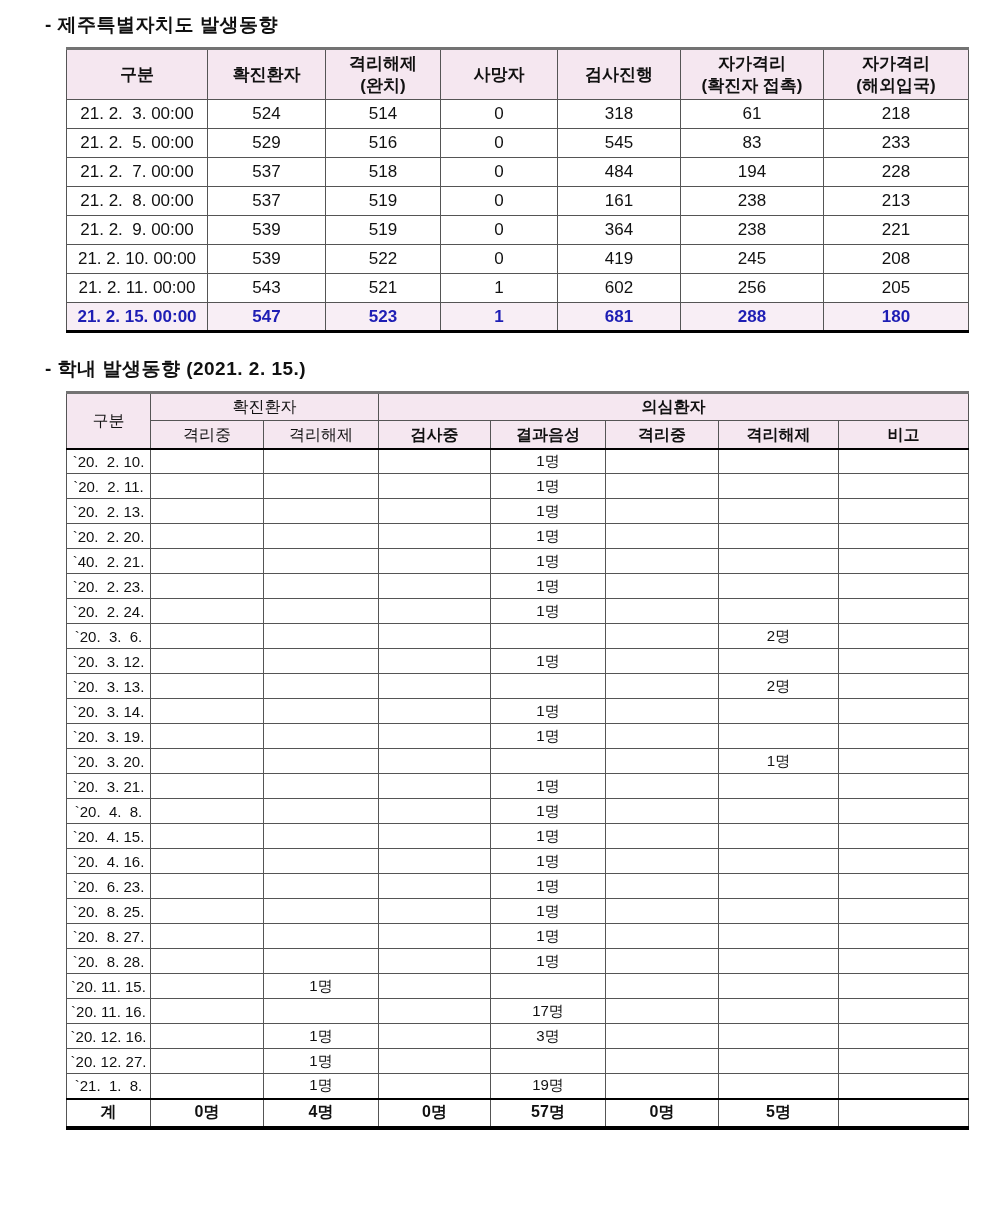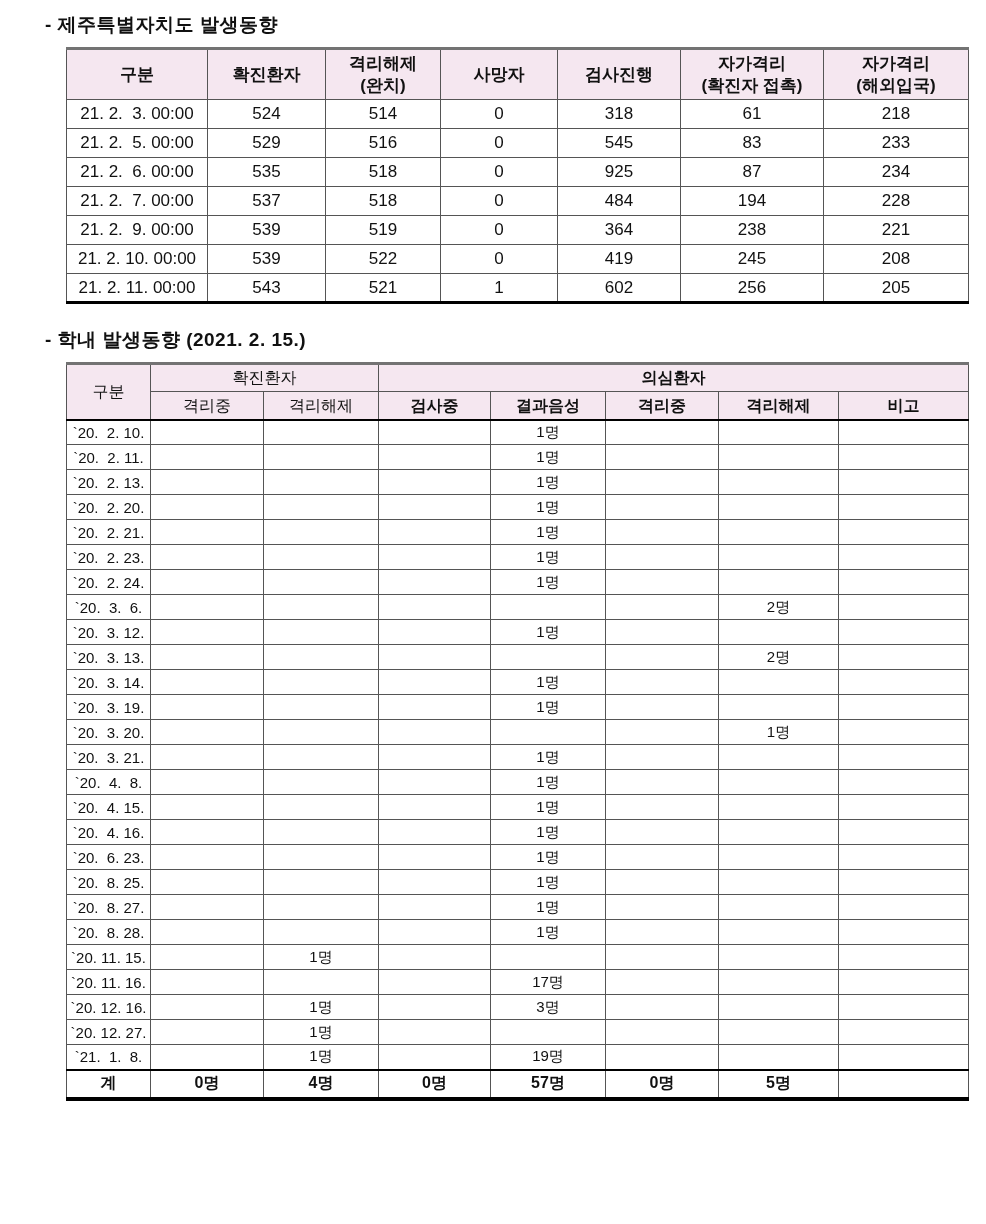--- a/index.html
+++ b/index.html
@@ -118,36 +118,36 @@
         <tr>
           <td>21. 2.  5. 00:00</td>
           <td>529</td>
           <td>516</td>
           <td>0</td>
           <td>545</td>
           <td>83</td>
           <td>233</td>
         </tr>
         <tr>
-          <td>21. 2.  6. 00:00</td>
-          <td>535</td>
-          <td>518</td>
-          <td>0</td>
-          <td>925</td>
-          <td>87</td>
-          <td>234</td>
-        </tr>
-        <tr>
           <td>21. 2.  7. 00:00</td>
           <td>537</td>
           <td>518</td>
           <td>0</td>
           <td>484</td>
           <td>194</td>
           <td>228</td>
+        </tr>
+        <tr>
+          <td>21. 2.  8. 00:00</td>
+          <td>537</td>
+          <td>519</td>
+          <td>0</td>
+          <td>161</td>
+          <td>238</td>
+          <td>213</td>
         </tr>
         <tr>
           <td>21. 2.  9. 00:00</td>
           <td>539</td>
           <td>519</td>
           <td>0</td>
           <td>364</td>
           <td>238</td>
           <td>221</td>
         </tr>
@@ -161,20 +161,29 @@
           <td>208</td>
         </tr>
         <tr>
           <td>21. 2. 11. 00:00</td>
           <td>543</td>
           <td>521</td>
           <td>1</td>
           <td>602</td>
           <td>256</td>
           <td>205</td>
+        </tr>
+        <tr class="hl">
+          <td>21. 2. 15. 00:00</td>
+          <td>547</td>
+          <td>523</td>
+          <td>1</td>
+          <td>681</td>
+          <td>288</td>
+          <td>180</td>
         </tr>
       </tbody>
   </table>
 
   <div class="section-title title2">- 학내 발생동향 (2021. 2. 15.)</div>
 
   <table class="t2">
     <colgroup>
       <col style="width:84px">
         <col style="width:113px">
@@ -236,21 +245,21 @@
           <td>`20.  2. 20.</td>
           <td></td>
           <td></td>
           <td></td>
           <td>1명</td>
           <td></td>
           <td></td>
           <td></td>
         </tr>
         <tr>
-          <td>`20.  2. 21.</td>
+          <td>`40.  2. 21.</td>
           <td></td>
           <td></td>
           <td></td>
           <td>1명</td>
           <td></td>
           <td></td>
           <td></td>
         </tr>
         <tr>
           <td>`20.  2. 23.</td>

